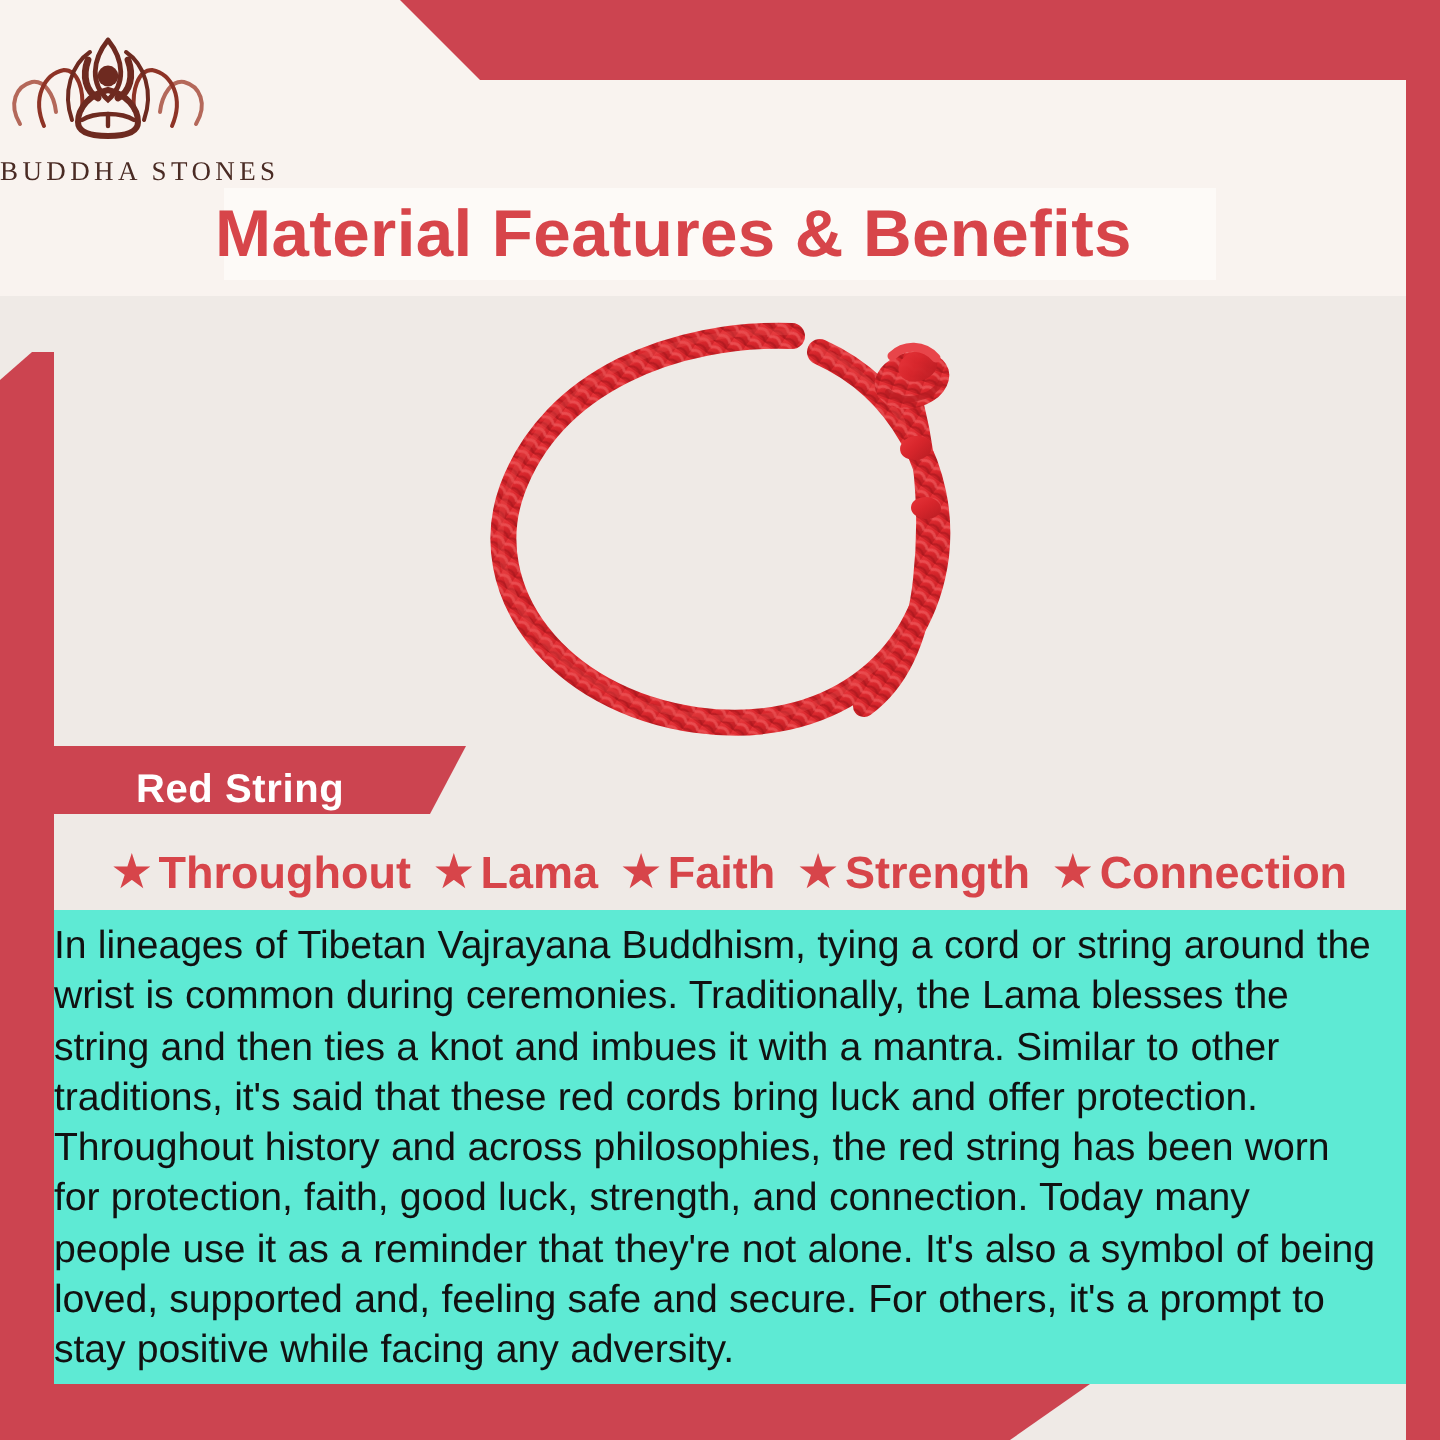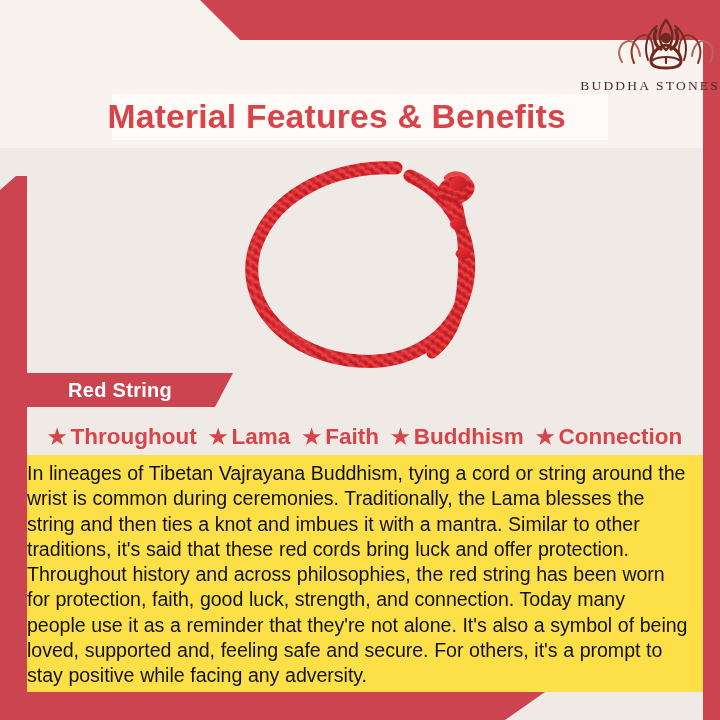--- a/index.html
+++ b/index.html
@@ -42,21 +42,21 @@
     background:#cc4450;
   }
   .frame-bottom{
     position:absolute; left:0; bottom:0; width:720px; height:28px;
     background:#cc4450;
     clip-path:polygon(0 0, 545px 0, 505px 28px, 0 28px);
   }
   
   .logo-wrap{
     position:absolute; left:0; top:16px; width:720px;
-    display:flex; flex-direction:column; align-items:flex-end;
+    display:flex; flex-direction:column; align-items:flex-start;
   }
   .logo-mark{ width:108px; height:60px; display:block; }
   .logo-word{
     margin-top:2px;
     font-family:"Liberation Serif", serif;
     font-size:13.5px; letter-spacing:2.2px;
     color:#4a2b24; font-weight:400;
   }
   
   .title-band{
@@ -78,21 +78,21 @@
   .product{
     position:absolute; left:218px; top:150px; width:300px; height:225px;
   }
   .product svg{ display:block; width:100%; height:100%; }
   
   .banner{
     position:absolute; left:27px; top:373px;
     width:206px; height:34px;
     background:#cc4450;
     clip-path:polygon(0 0, 206px 0, 188px 34px, 0 34px);
-    display:flex; align-items:center;
+    display:flex; align-items:flex-end;
   }
   .banner-text{
     margin-left:41px;
     color:#ffffff; font-weight:700;
     font-family:"Liberation Sans Narrow","Liberation Sans",sans-serif;
     font-size:20px; letter-spacing:.3px;
     white-space:nowrap;
   }
   
   .benefits{
@@ -110,21 +110,21 @@
     padding:0 6px;
   }
   .benefit .star{
     font-size:21px; line-height:1; margin-right:4px; display:inline-block;
     transform:translateY(-1px);
   }
   
   .copy{
     position:absolute; left:27px; top:455px;
     width:676px; height:237px;
-    background:#fde047;
+    background:#5eead4;
     padding:6px 14px 18px 0;
   }
   .copy p{
     font-family:"Liberation Sans Narrow","Liberation Sans",sans-serif;
     font-size:19.6px;
     line-height:25.3px;
     color:#111111;
     letter-spacing:-.05px;
     word-spacing:.3px;
   }
@@ -238,21 +238,21 @@
     <span class="benefit">
       <span class="star">★</span>
       <span>Lama</span>
     </span>
     <span class="benefit">
       <span class="star">★</span>
       <span>Faith</span>
     </span>
     <span class="benefit">
       <span class="star">★</span>
-      <span>Buddhism</span>
+      <span>Strength</span>
     </span>
     <span class="benefit">
       <span class="star">★</span>
       <span>Connection</span>
     </span>
   </div>
 
   <div class="copy">
     <p>In lineages of Tibetan Vajrayana Buddhism, tying a cord or string around the wrist is common during ceremonies. Traditionally, the Lama blesses the string and then ties a knot and imbues it with a mantra. Similar to other traditions, it's said that these red cords bring luck and offer protection. Throughout history and across philosophies, the red string has been worn for protection, faith, good luck, strength, and connection. Today many people use it as a reminder that they're not alone. It's also a symbol of being loved, supported and, feeling safe and secure. For others, it's a prompt to stay positive while facing any adversity.</p>
   </div>

